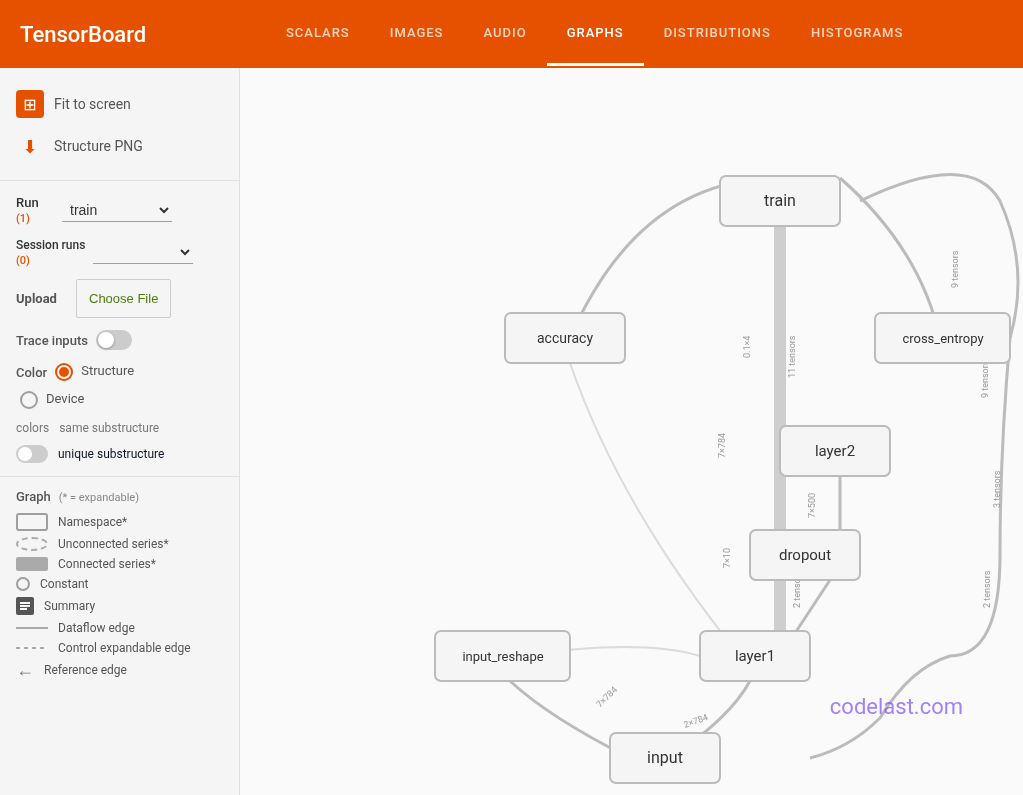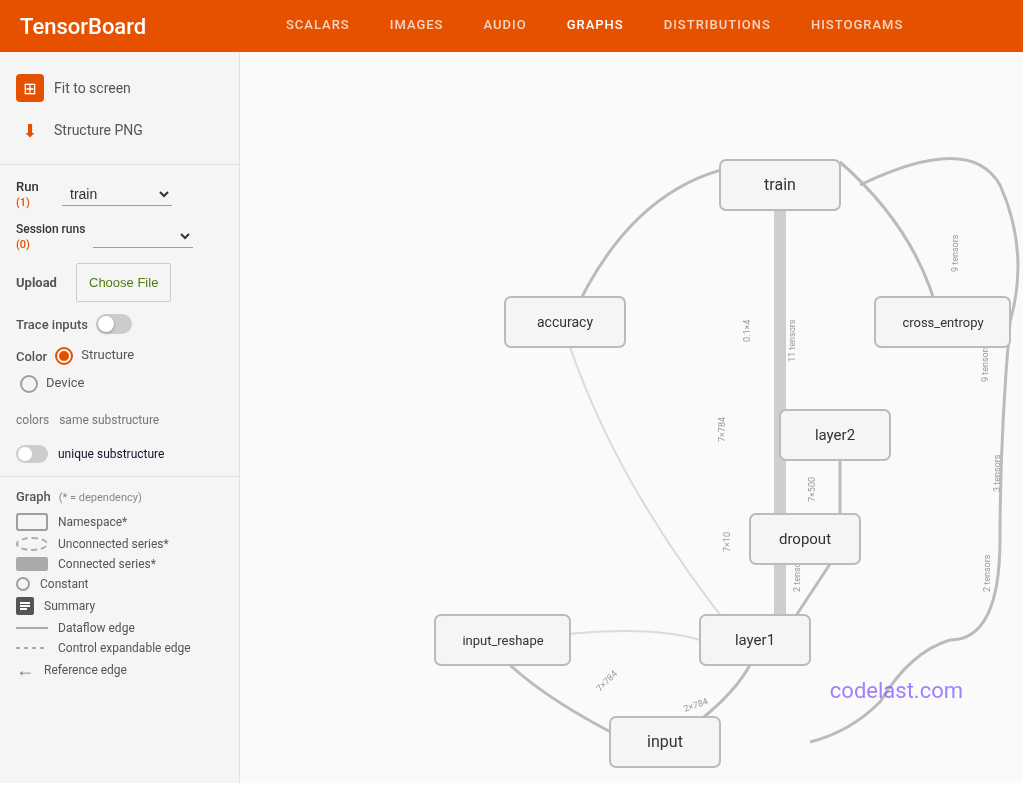--- a/index.html
+++ b/index.html
@@ -1,21 +1,21 @@
 <!DOCTYPE html>
 <html><head>
   <meta charset="utf-8">
   <style>
     * { box-sizing: border-box; margin: 0; padding: 0; }
     body { font-family: 'Roboto', Arial, sans-serif; background: #fff; overflow: hidden; width: 1023px; height: 795px; }
 
     
     .topnav {
       background: #E65100;
-      height: 52px;
+      height: 68px;
       display: flex;
       align-items: center;
       padding: 0 20px;
       position: relative;
     }
     .topnav-title {
       color: #fff;
       font-size: 22px;
       font-weight: 500;
       margin-right: 40px;
@@ -195,21 +195,20 @@
       height: 10px;
       border-radius: 50%;
       background: #E65100;
     }
 
     .color-subrow {
       display: flex;
       align-items: center;
       gap: 10px;
       padding: 5px 16px;
-      margin-top: 8px;
     }
     .mini-toggle {
       width: 32px;
       height: 18px;
       background: #ccc;
       border-radius: 9px;
       position: relative;
       cursor: pointer;
     }
     .mini-toggle::after {
@@ -365,21 +364,21 @@
     <div class="color-subrow">
       <div class="mini-toggle"></div>
       <span style="font-size:12px;color:#0f172a;">unique substructure</span>
     </div>
 
     <hr class="divider">
 
     <div class="legend-section">
       <div style="display:flex;align-items:baseline;gap:8px;margin-bottom:6px;">
         <span style="font-size:13px;font-weight:500;color:#555;">Graph</span>
-        <span style="font-size:11px;color:#888;">(* = dependency)</span>
+        <span style="font-size:11px;color:#888;">(* = expandable)</span>
       </div>
 
       <div class="legend-item">
         <div class="legend-icon-namespace"></div>
         <span>Namespace*</span>
       </div>
       <div class="legend-item">
         <div style="width:32px;height:14px;border:2px dashed #aaa;border-radius:50%;background:transparent;"></div>
         <span>Unconnected series*</span>
       </div>

